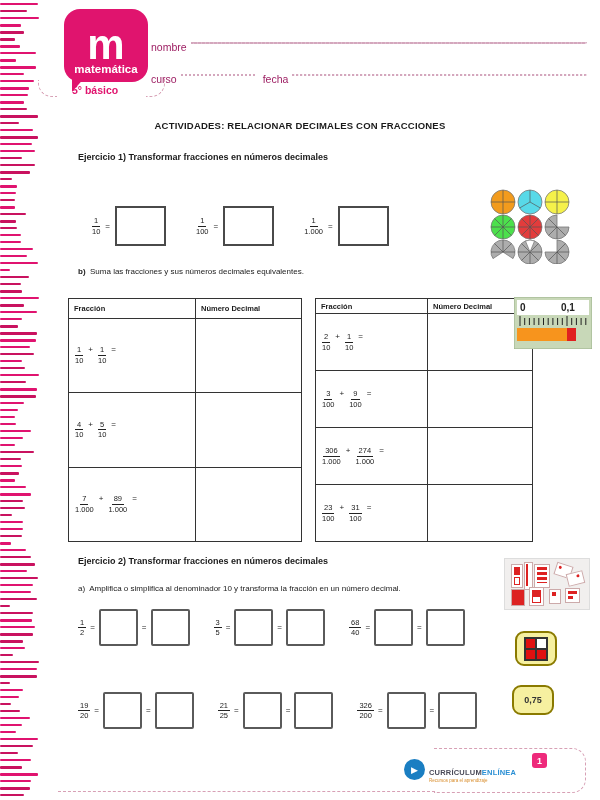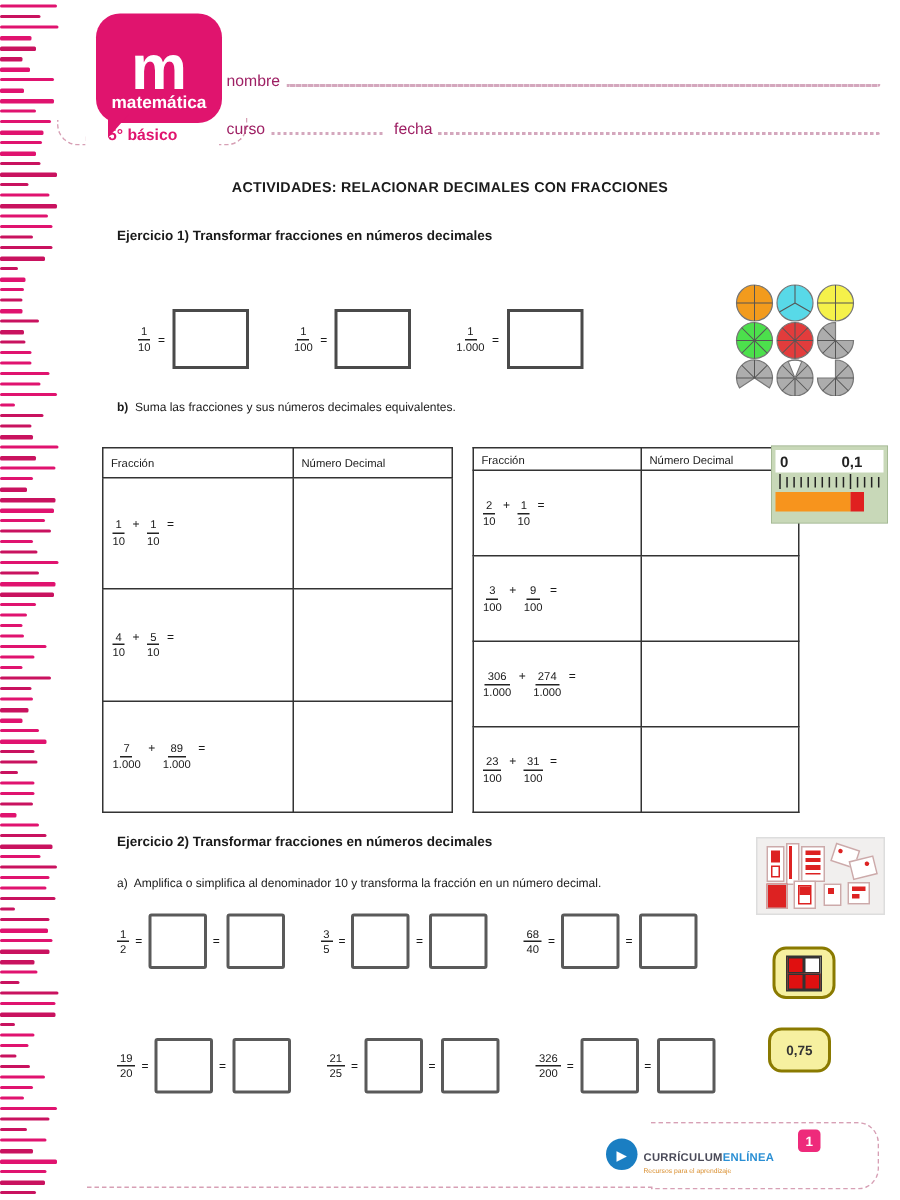--- a/index.html
+++ b/index.html
@@ -18,21 +18,21 @@
              border-left:14px solid #e0146e;border-bottom:16px solid transparent;}
   .logo-m{color:#fff;font-weight:bold;font-size:42px;line-height:0.85;margin-bottom:0px;}
   .logo-subject{color:#fff;font-size:11.5px;font-weight:bold;margin-bottom:7px;}
   .logo-grade{position:absolute;left:72px;top:84px;color:#e0146e;font-size:10.5px;font-weight:bold;}
   .dash-arc-l{position:absolute;left:38px;top:80px;width:18px;height:16px;
               border-left:1px dashed #d7a0b5;border-bottom:1px dashed #d7a0b5;border-bottom-left-radius:14px;}
   .dash-arc-r{position:absolute;left:146px;top:78px;width:18px;height:18px;
               border-right:1px dashed #d7a0b5;border-bottom:1px dashed #d7a0b5;border-bottom-right-radius:14px;}
 
   .fields{position:absolute;left:151px;top:42px;width:436px;}
-  .field-row{display:flex;align-items:flex-end;height:17px;margin-bottom:15px;}
+  .field-row{display:flex;align-items:flex-start;height:17px;margin-bottom:15px;}
   .field-label{font-size:10.5px;color:#9e2064;margin-right:4px;line-height:1;}
   .dotline{border-bottom:2px dotted #d4a7bd;margin-bottom:1px;}
   .dl-flex{flex:1;border-bottom-right-radius:6px;}
   .dl-fixed{width:74px;margin-right:8px;}
 
   .title{position:absolute;left:0;top:120px;width:600px;text-align:center;
          font-size:9.5px;font-weight:bold;letter-spacing:0.2px;}
   .ex-head{position:absolute;left:78px;font-size:9px;font-weight:bold;}
   .instr{position:absolute;left:78px;font-size:8px;}
   .instr b{font-weight:bold;}
@@ -44,21 +44,21 @@
 
   
   #ex1a-row{position:absolute;left:92px;top:206px;display:flex;align-items:center;}
   .eq-group1{display:flex;align-items:center;margin-right:30px;}
   .abox{width:47px;height:36px;border:2px solid #4a4a4a;background:#fff;}
 
   
   #tables{position:absolute;left:68px;top:298px;display:flex;gap:13px;}
   table{border-collapse:collapse;font-size:7.5px;}
   th,td{border:1px solid #333;}
-  th{font-weight:normal;text-align:left;padding:2px 5px;font-size:7.5px;height:10px;}
+  th{font-weight:bold;text-align:left;padding:2px 5px;font-size:7.5px;height:10px;}
   td{height:52px;padding:2px 6px;vertical-align:middle;}
   .t1 .c1{width:116px;} .t1 .c2{width:95px;}
   .t2 .c1{width:101px;} .t2 .c2{width:94px;}
 
   
   .ex2row{position:absolute;left:78px;display:flex;align-items:center;}
   .eq-group2{display:flex;align-items:center;margin-right:24px;}
   .bbox{width:35px;height:33px;border:2px solid #5a5a5a;border-radius:2px;background:#fff;}
   .ex2row .op{margin:0 4px;}
 

